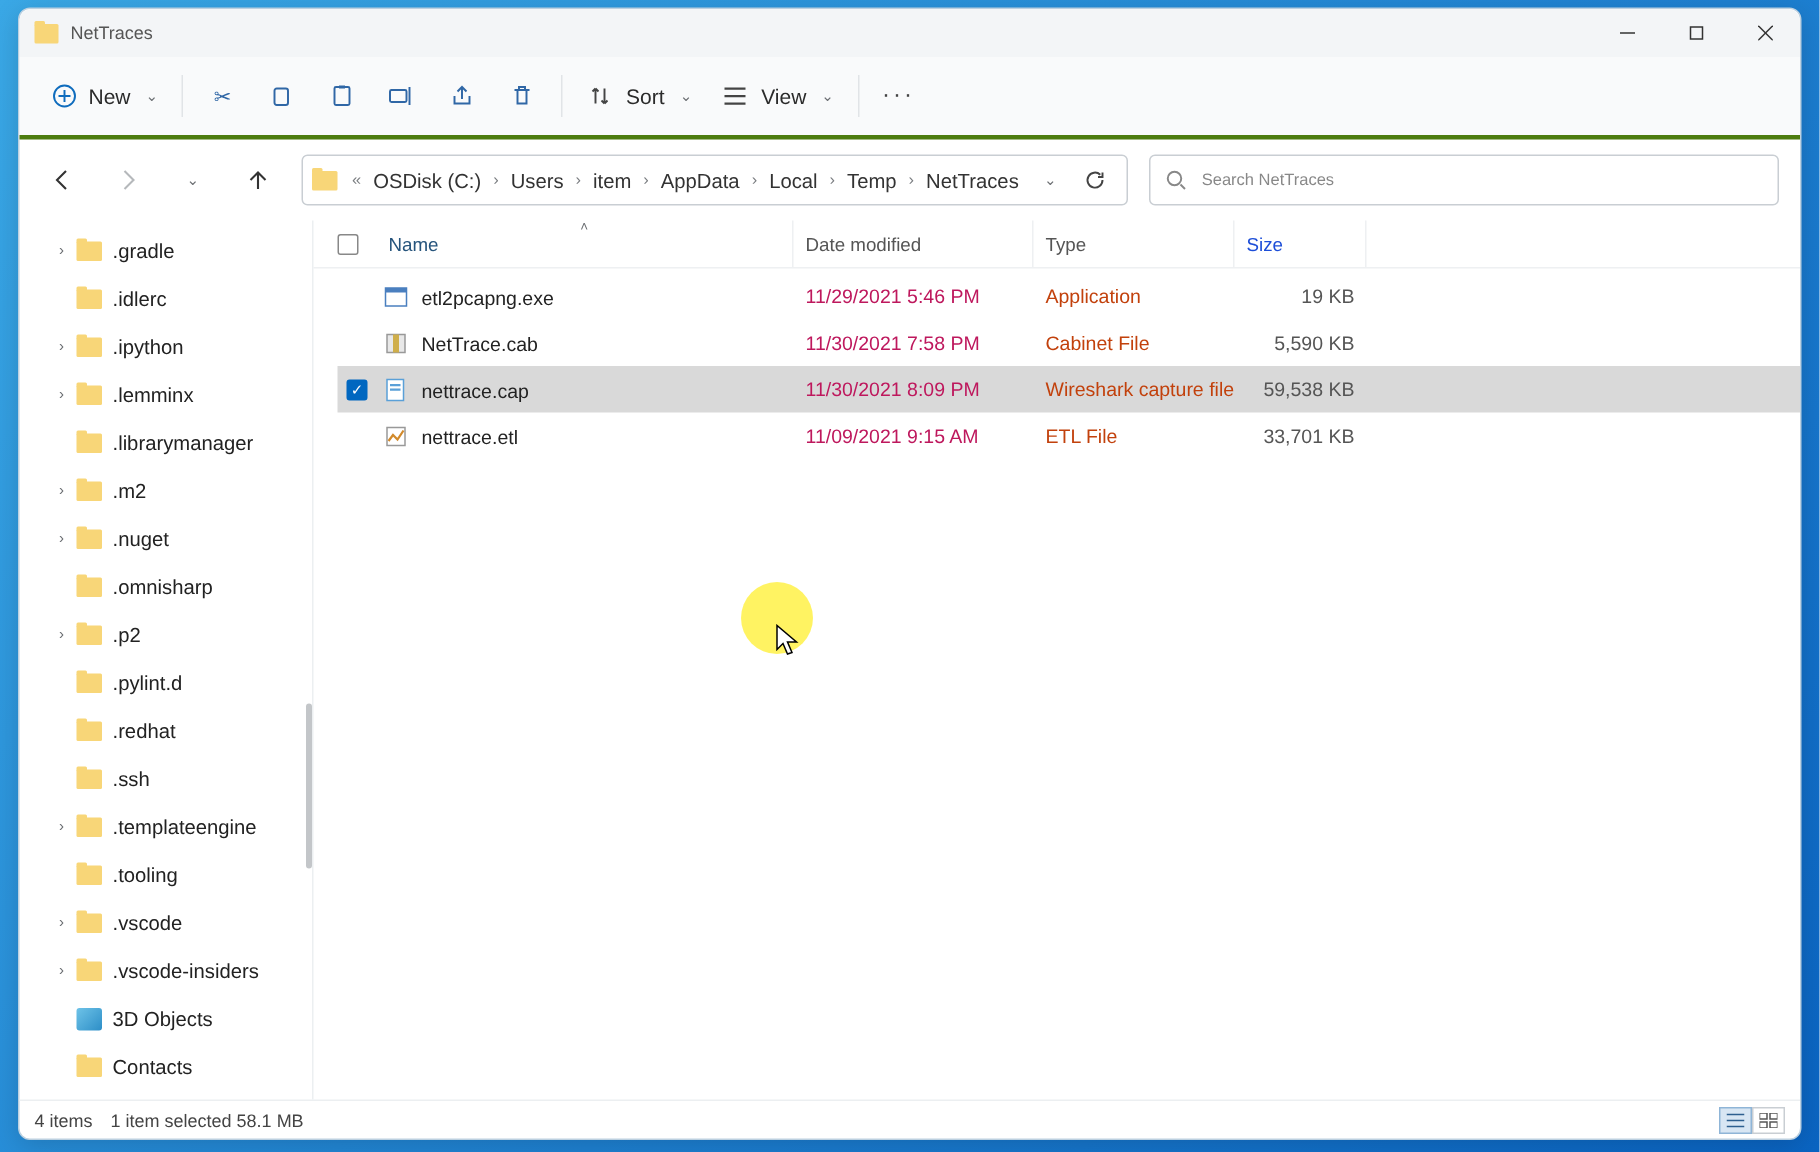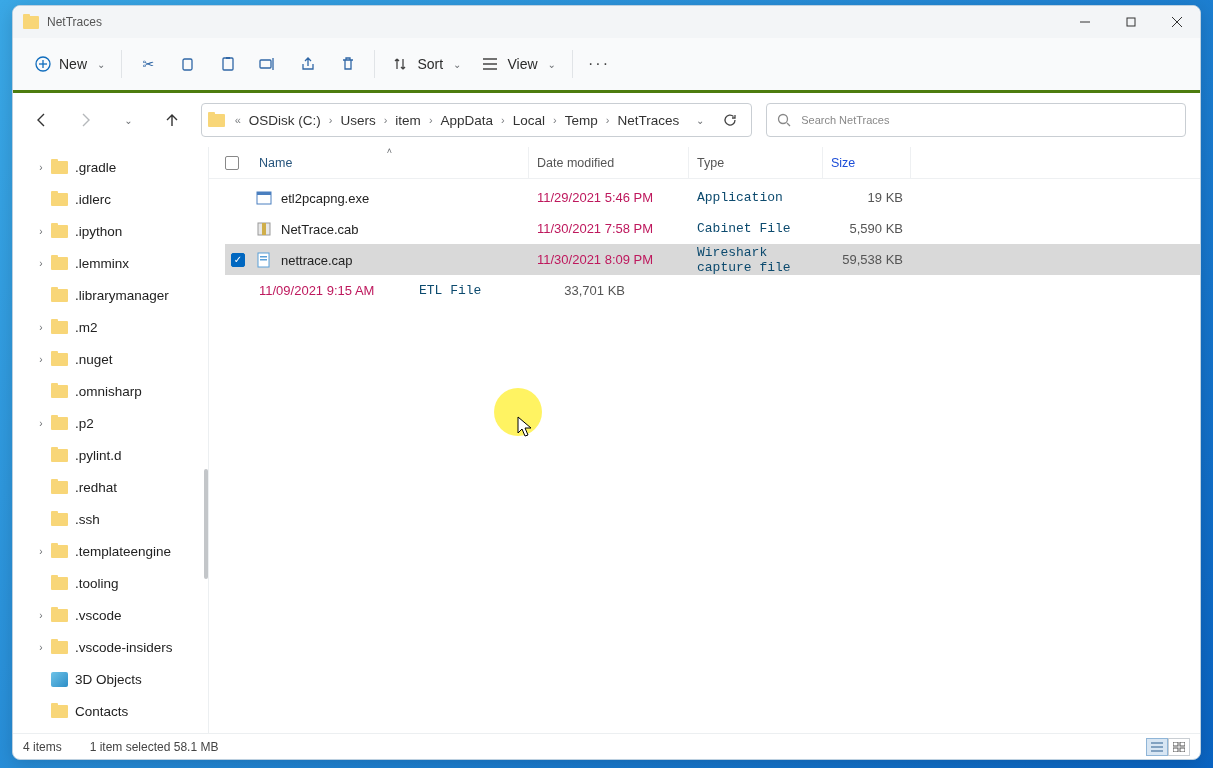--- a/index.html
+++ b/index.html
@@ -64,29 +64,29 @@
 .colheaders .chkcol{width:26px;}
 .colheaders .col { padding:0 8px; border-right:1px solid #eef0f2; height:100%; display:flex; align-items:center; position:relative;}
 .col.name{width:278px;} .col.date{width:160px;color:#555;} .col.type{width:134px;color:#555;align-items:center;} .col.size{width:88px;color:#1d4ed8; justify-content:flex-start;}
 .sortind{position:absolute; left:50%; top:-1px; transform:translateX(-50%); font-size:9px; color:#6b6e72;}
 
 .files { flex:1; position:relative;}
 .frow { position:absolute; left:16px; right:0; height:31px; display:flex; align-items:center; font-size:13px; color:#222;}
 .frow .chkcol{width:26px; display:flex; align-items:center; justify-content:center;}
 .frow .namecol{width:278px; display:flex; align-items:flex-end; gap:9px; padding-left:4px;}
 .frow .datecol{width:160px; color:#be185d; padding-left:8px;}
-.frow .typecol{width:134px; color:#0c4a6e; padding-left:8px;font-family:Liberation Mono, monospace;}
+.frow .typecol{width:134px; color:#c2410c; padding-left:8px;}
 .frow .sizecol{width:88px; color:#555; text-align:right; padding-right:8px;}
 .frow.selected{ background:#d9d9d9; }
 .fchk{width:14px;height:14px;border:1px solid #888;border-radius:2px;display:flex;align-items:center;justify-content:center;}
 .fchk.checked{background:#0067c0;border-color:#0067c0;color:#fff;font-size:10px;}
 .ficon2{width:17px;height:17px;display:flex;align-items:center;justify-content:center;}
 
 
-.statusbar{height:26px;border-top:1px solid #eceff1;display:flex;align-items:center;padding:0 10px;font-size:12px;color:#444;gap:28px;}
+.statusbar{height:26px;border-top:1px solid #eceff1;display:flex;align-items:center;padding:0 10px;font-size:12px;color:#444;gap:12px;}
 .statusbar .sb-spacer{flex:1;}
 .viewtoggle{display:flex;gap:0;}
 .vtbtn{width:22px;height:18px;border:1px solid #c9ced3;display:flex;align-items:center;justify-content:center;}
 .vtbtn.active{background:#d8e6f3;border-color:#8fb5d7;}
 
 
 .cursor-hi { position:absolute; left:481px; top:382px; width:48px; height:48px; border-radius:50%; background:#fff25a; pointer-events:none; opacity:.95;}
 .cursor-arrow { position:absolute; left:504px; top:410px; pointer-events:none;}
 .chev{font-size:10px;color:#6b6e72;}
 </style>
@@ -411,20 +411,29 @@
                 </svg>
               </span>
               <span>nettrace.cap</span>
             </div>
             <div class="datecol">11/30/2021 8:09 PM</div>
             <div class="typecol">Wireshark capture file</div>
             <div class="sizecol">59,538 KB</div>
           </div>
           <div class="frow" style="top: 96px;">
             <div class="chkcol"></div>
+            <div class="namecol">
+              <span class="ficon2">
+                <svg width="16" height="16">
+                  <rect x="2" y="2" width="12" height="12" fill="#fff" stroke="#999"></rect>
+                  <path d="M3 11l3-4 3 3 4-6" fill="none" stroke="#d28a2c" stroke-width="1.5"></path>
+                </svg>
+              </span>
+              <span>nettrace.etl</span>
+            </div>
             <div class="datecol">11/09/2021 9:15 AM</div>
             <div class="typecol">ETL File</div>
             <div class="sizecol">33,701 KB</div>
           </div>
         </div>
     </div>
   </div>
 
   <div class="statusbar">
     <span>4 items</span>

